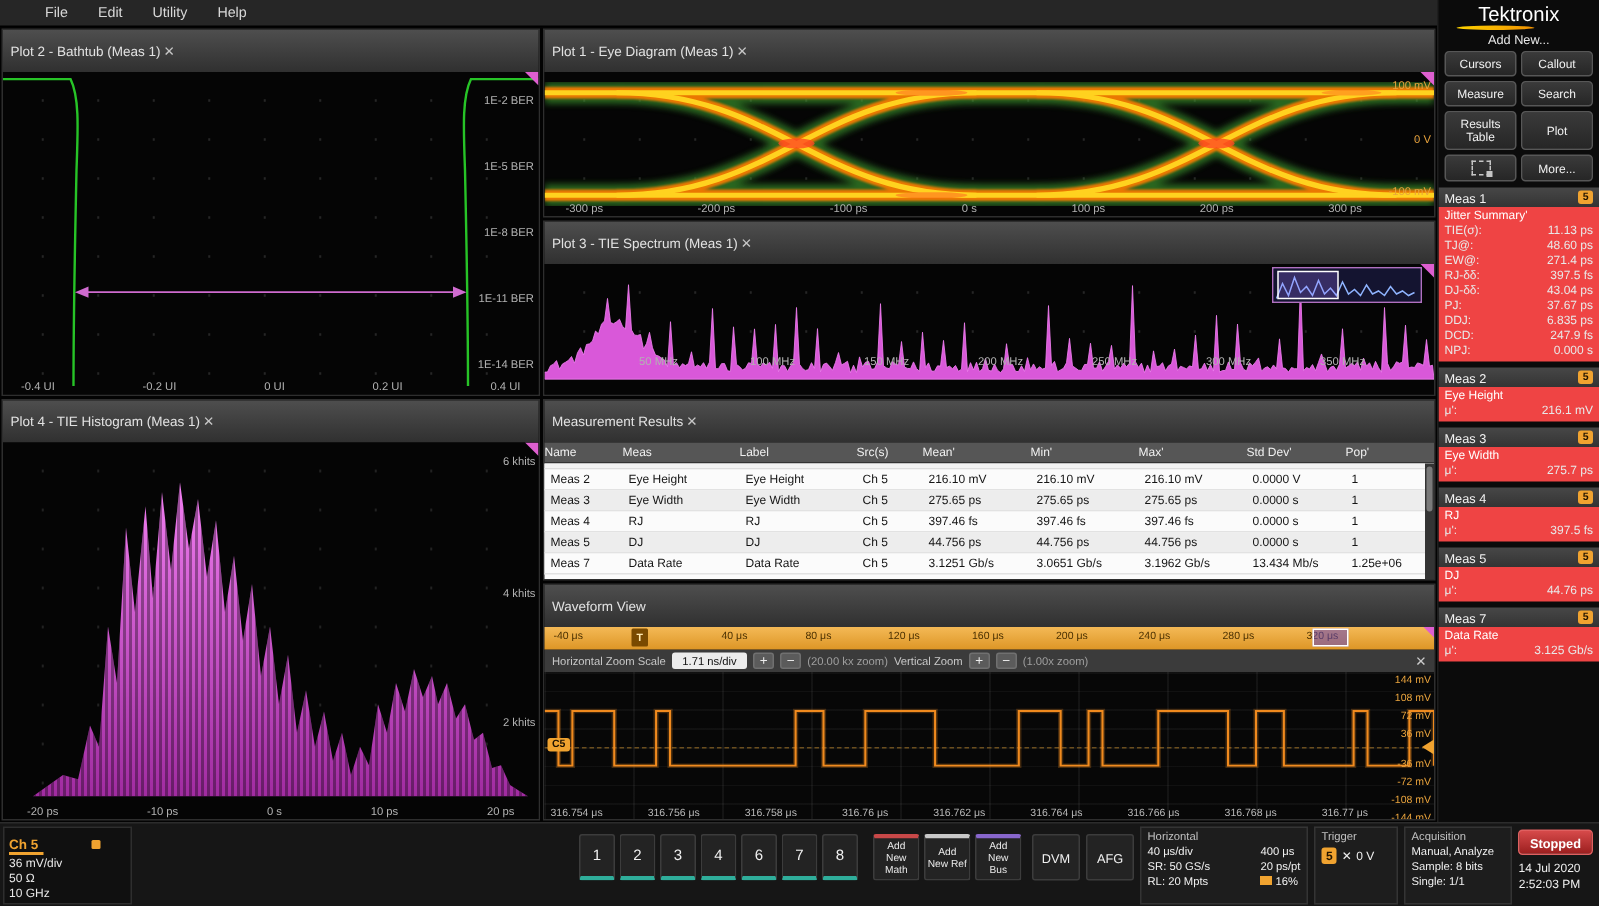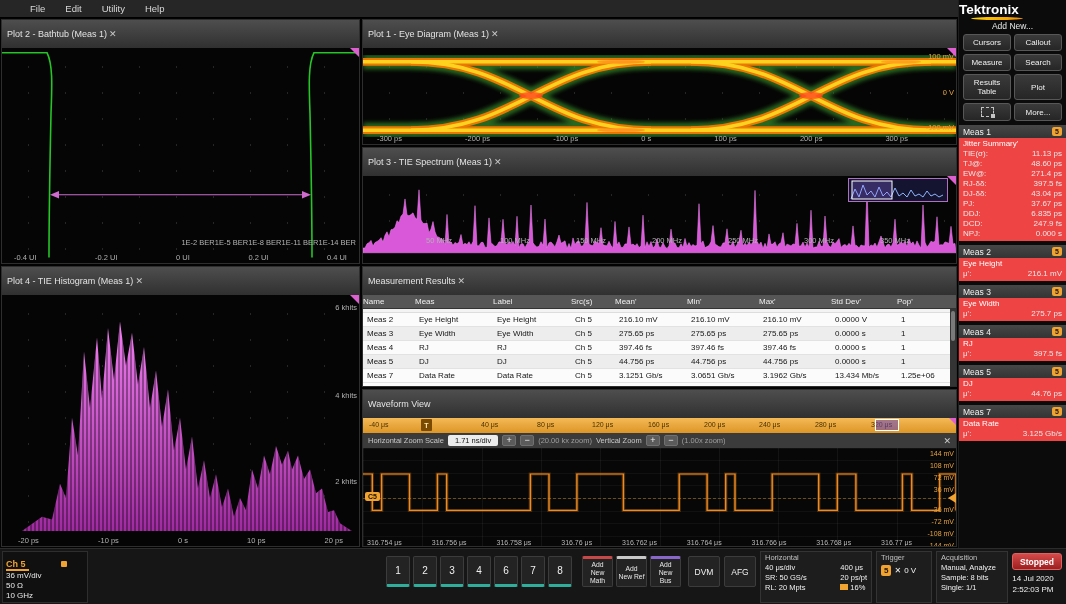--- a/index.html
+++ b/index.html
@@ -16,21 +16,21 @@
 .tb{height:15px;background:linear-gradient(#4e4e4e,#303030);display:flex;align-items:center;justify-content:flex-start;padding:14px 5px;flex:0 0 auto}
 .tb .t{color:#e2e2e2;font-size:9px;white-space:nowrap}
 .tb .x{color:#c8c8c8;font-size:9px;padding:0 2px}
 .pbody{position:relative;flex:1;overflow:hidden;background:#050505}
 .dotgrid{background-image:radial-gradient(circle,#262626 .7px,transparent .9px);background-size:37px 26px;background-position:8px 6px}
 .tri-tr{position:absolute;top:0;right:0;width:0;height:0;border-top:9px solid #de5fd0;border-left:9px solid transparent;z-index:5}
 .plot-svg{position:absolute;left:0;top:0;width:100%;height:100%}
 
 
 .xticks{position:absolute;left:0;right:0;bottom:1px;display:flex;justify-content:space-between;color:#b2b2b2;font-size:7.5px;pointer-events:none}
-.ber-labels{position:absolute;right:3px;top:14px;bottom:16px;display:flex;flex-direction:row;justify-content:space-between;align-items:flex-end;color:#b2b2b2;font-size:7.5px}
+.ber-labels{position:absolute;right:3px;top:14px;bottom:16px;display:flex;flex-direction:column;justify-content:space-between;align-items:flex-end;color:#b2b2b2;font-size:7.5px}
 .eye-ylab{position:absolute;right:2px;top:4px;bottom:12px;display:flex;flex-direction:column;justify-content:space-between;align-items:flex-end;color:#e8a33d;font-size:7.5px}
 .hylabels span{position:absolute;right:2px;color:#b2b2b2;font-size:7.5px}
 .hylabels span:nth-of-type(1){top:8px}
 .hylabels span:nth-of-type(2){top:96px}
 .hylabels span:nth-of-type(3){top:182px}
 .spec-ticks span{position:absolute;bottom:18px;transform:translateX(-50%);color:#b2b2b2;font-size:7.5px}
 .spec-ticks span:nth-of-type(1){left:76px}.spec-ticks span:nth-of-type(2){left:152px}
 .spec-ticks span:nth-of-type(3){left:228px}.spec-ticks span:nth-of-type(4){left:304px}
 .spec-ticks span:nth-of-type(5){left:380px}.spec-ticks span:nth-of-type(6){left:456px}
 .spec-ticks span:nth-of-type(7){left:532px}
@@ -79,21 +79,21 @@
 .vticks span:nth-of-type(1){top:2px}.vticks span:nth-of-type(2){top:14px}
 .vticks span:nth-of-type(3){top:26px}.vticks span:nth-of-type(4){top:38px}
 .vticks span:nth-of-type(5){top:58px}.vticks span:nth-of-type(6){top:70px}
 .vticks span:nth-of-type(7){top:82px}.vticks span:nth-of-type(8){top:94px}
 .tticks{position:absolute;left:0;right:40px;bottom:0;display:flex;justify-content:space-between;padding:0 4px;color:#b8b8b8;font-size:7px}
 .c5chip{position:absolute;left:2px;top:44px;background:#f0a330;color:#1a1000;font-size:7px;font-weight:bold;padding:1px 3px;border-radius:2px}
 .arrR{position:absolute;right:0;top:45px;width:0;height:0;border-top:5px solid transparent;border-bottom:5px solid transparent;border-right:8px solid #f0a330}
 
 
 #sidebar{position:absolute;left:958px;top:0;width:108px;height:548px;background:#0b0b0b;border-left:1px solid #1e1e1e;overflow:hidden}
-.brand{color:#fff;font-size:13.5px;font-weight:bold;text-align:left;margin-top:2px}
+.brand{color:#fff;font-size:13.5px;font-weight:normal;text-align:center;margin-top:2px}
 .swoosh{width:52px;height:3px;background:linear-gradient(90deg,#ffd400,#f09000);border-radius:50%;margin:0 auto 1px 12px}
 .addnew{color:#e8e8e8;font-size:8.5px;text-align:center;margin:1px 0 3px}
 .btngrid{display:grid;grid-template-columns:1fr 1fr;gap:3px;padding:0 4px}
 .sbtn{background:linear-gradient(#3a3a3a,#262626);border:1px solid #575757;border-radius:3px;color:#f0f0f0;font-size:8px;text-align:center;padding:3px 1px;min-height:17px;display:flex;align-items:center;justify-content:center;line-height:9px}
 .boxicon{display:inline-block;width:13px;height:10px;border:1px dashed #c5c5c5;position:relative}
 .boxicon::after{content:"";position:absolute;right:-2px;bottom:-2px;width:4px;height:4px;background:#c5c5c5}
 .meas{margin-top:4px}
 .mitem{margin-bottom:4px}
 .mhdr{height:13px;background:linear-gradient(#474747,#343434);display:flex;align-items:center;justify-content:space-between;padding:0 4px}
 .mhdr .mn{color:#f2f2f2;font-size:8.5px}

